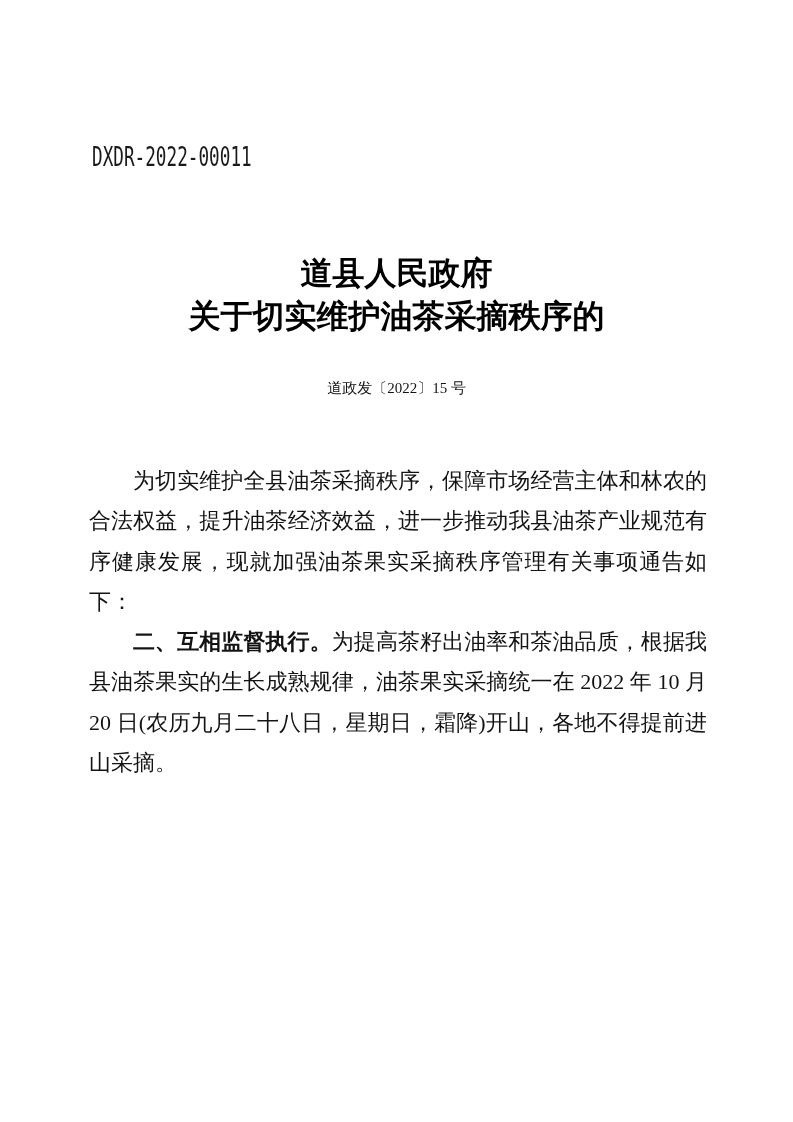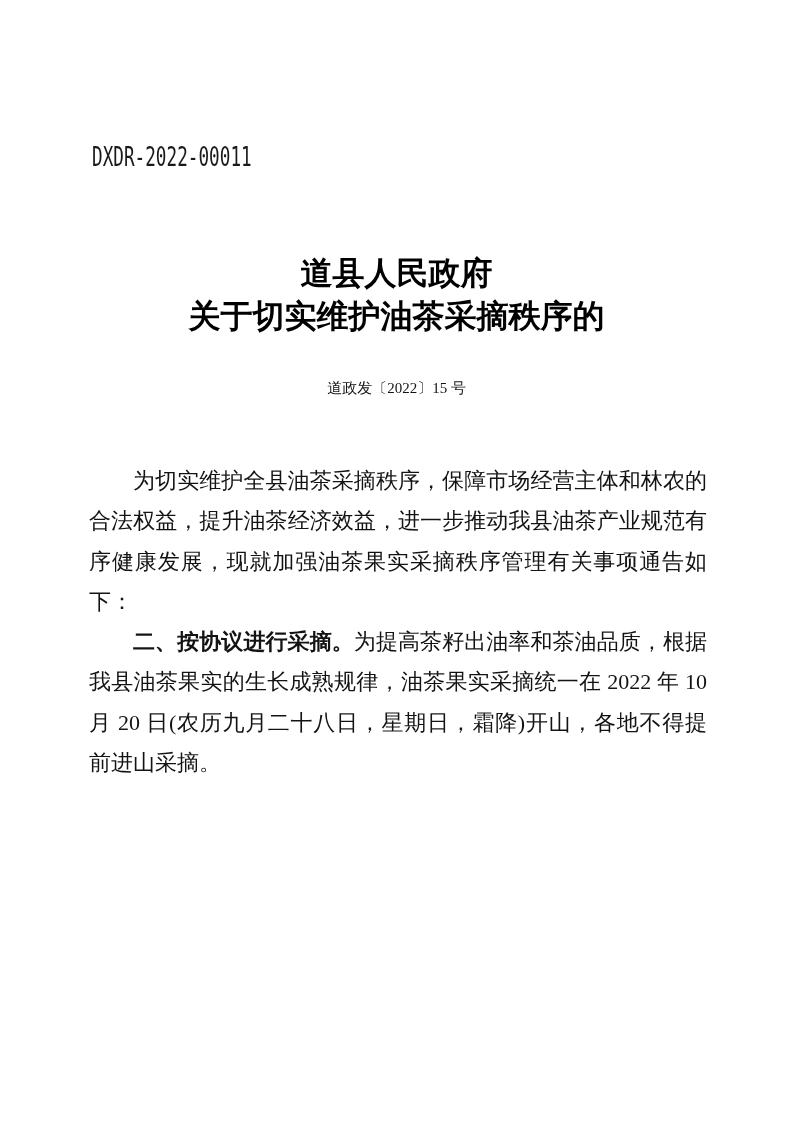--- a/index.html
+++ b/index.html
@@ -73,16 +73,16 @@
     <div class="title-line">道县人民政府</div>
     <div class="title-line">关于切实维护油茶采摘秩序的</div>
   </div>
 
   <div class="doc-number">道政发〔2022〕15 号</div>
 
   <div class="body-text">
     <p class="para"><span class="lead"></span><span>为切实维护全县油茶采摘秩序，保障市场经营主体和林农的合法权益，提升油茶经济效益，进一步推动我县油茶产业规范有序健康发展，现就加强油茶果实采摘秩序管理有关事项通告如下：</span></p>
 
 
-    <p class="para"><span class="lead">二、按协议进行采摘。</span><span>为提高茶籽出油率和茶油品质，根据我县油茶果实的生长成熟规律，油茶果实采摘统一在 2022 年 10 月 20 日(农历九月二十八日，星期日，霜降)开山，各地不得提前进山采摘。</span></p>
+    <p class="para"><span class="lead">二、互相监督执行。</span><span>为提高茶籽出油率和茶油品质，根据我县油茶果实的生长成熟规律，油茶果实采摘统一在 2022 年 10 月 20 日(农历九月二十八日，星期日，霜降)开山，各地不得提前进山采摘。</span></p>
   </div>
 
 </div>
 
 </body></html>

